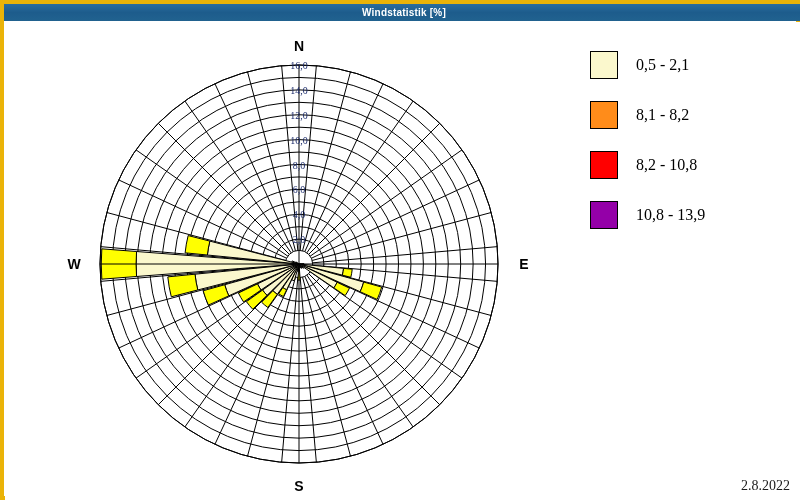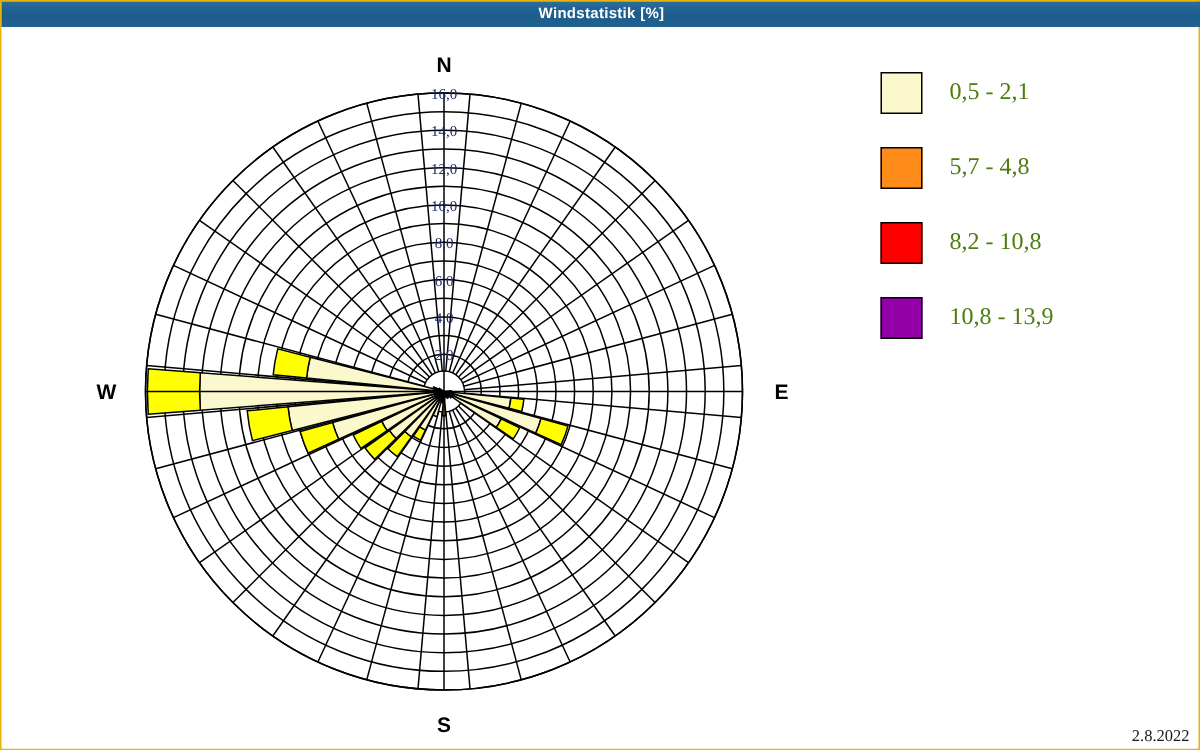--- a/index.html
+++ b/index.html
@@ -1,33 +1,33 @@
 <!DOCTYPE html>
 <html><head>
 <meta charset="utf-8">
 <style>
   html,body{margin:0;padding:0;}
   body{width:800px;height:500px;background:#ffffff;font-family:"Liberation Serif",serif;overflow:hidden;}
-  #app{position:relative;width:800px;height:500px;box-sizing:border-box;border:1px solid #eab308;background:#ffffff;}
+  #app{position:relative;width:800px;height:500px;box-sizing:border-box;border:4px solid #eab308;background:#ffffff;}
   #titlebar{position:absolute;left:0;top:0;width:800px;height:17px;
     background:linear-gradient(to bottom,#2a6d9e 0%,#1d5c8c 50%,#21628f 100%);
     color:#ffffff;font-family:"Liberation Sans",sans-serif;font-size:10px;font-weight:bold;
     display:flex;align-items:center;justify-content:center;letter-spacing:.2px;}
   #canvasarea{position:absolute;left:1px;top:18px;width:796px;height:480px;background:#ffffff;}
   svg{display:block;}
   .gridline{fill:none;stroke:#000000;stroke-width:1;}
   .petal-a{fill:#fbf8cd;stroke:#000000;stroke-width:1;}
   .petal-b{fill:#ffff00;stroke:#000000;stroke-width:1;}
   .rlabel{fill:#1a2a6b;font-family:"Liberation Serif",serif;font-size:10px;text-anchor:middle;}
   .compass{fill:#000000;font-family:"Liberation Sans",sans-serif;font-size:14px;font-weight:bold;text-anchor:middle;}
   #legend{position:absolute;left:586px;top:36px;width:200px;}
   .legrow{display:flex;align-items:center;height:50px;}
   .swatch{width:28px;height:28px;border:1px solid #000000;box-sizing:border-box;flex:0 0 auto;}
-  .leglab{margin-left:18px;font-family:"Liberation Serif",serif;font-size:16px;color:#4d7c0f;white-space:pre;}
-  #datestamp{position:absolute;right:6px;bottom:2px;font-family:"Liberation Serif",serif;font-size:11px;color:#1a1a1a;}
+  .leglab{margin-left:18px;font-family:"Liberation Serif",serif;font-size:16px;color:#000000;white-space:pre;}
+  #datestamp{position:absolute;right:6px;bottom:2px;font-family:"Liberation Serif",serif;font-size:14px;color:#1a1a1a;}
 </style>
 </head>
 <body>
 
 <div id="app">
 
   <div id="titlebar">
     <span>Windstatistik [%]</span>
   </div>
 
@@ -148,21 +148,21 @@
       </svg>
   </div>
 
   <div id="legend">
       <div class="legrow">
         <div class="swatch" style="background: rgb(251, 248, 205);"></div>
         <div class="leglab">0,5 - 2,1</div>
       </div>
       <div class="legrow">
         <div class="swatch" style="background: rgb(255, 140, 26);"></div>
-        <div class="leglab">5,7 - 4,8</div>
+        <div class="leglab">8,1 - 8,2</div>
       </div>
       <div class="legrow">
         <div class="swatch" style="background: rgb(255, 0, 0);"></div>
         <div class="leglab">8,2 - 10,8</div>
       </div>
       <div class="legrow">
         <div class="swatch" style="background: rgb(148, 0, 168);"></div>
         <div class="leglab">10,8 - 13,9</div>
       </div>
     </div>

